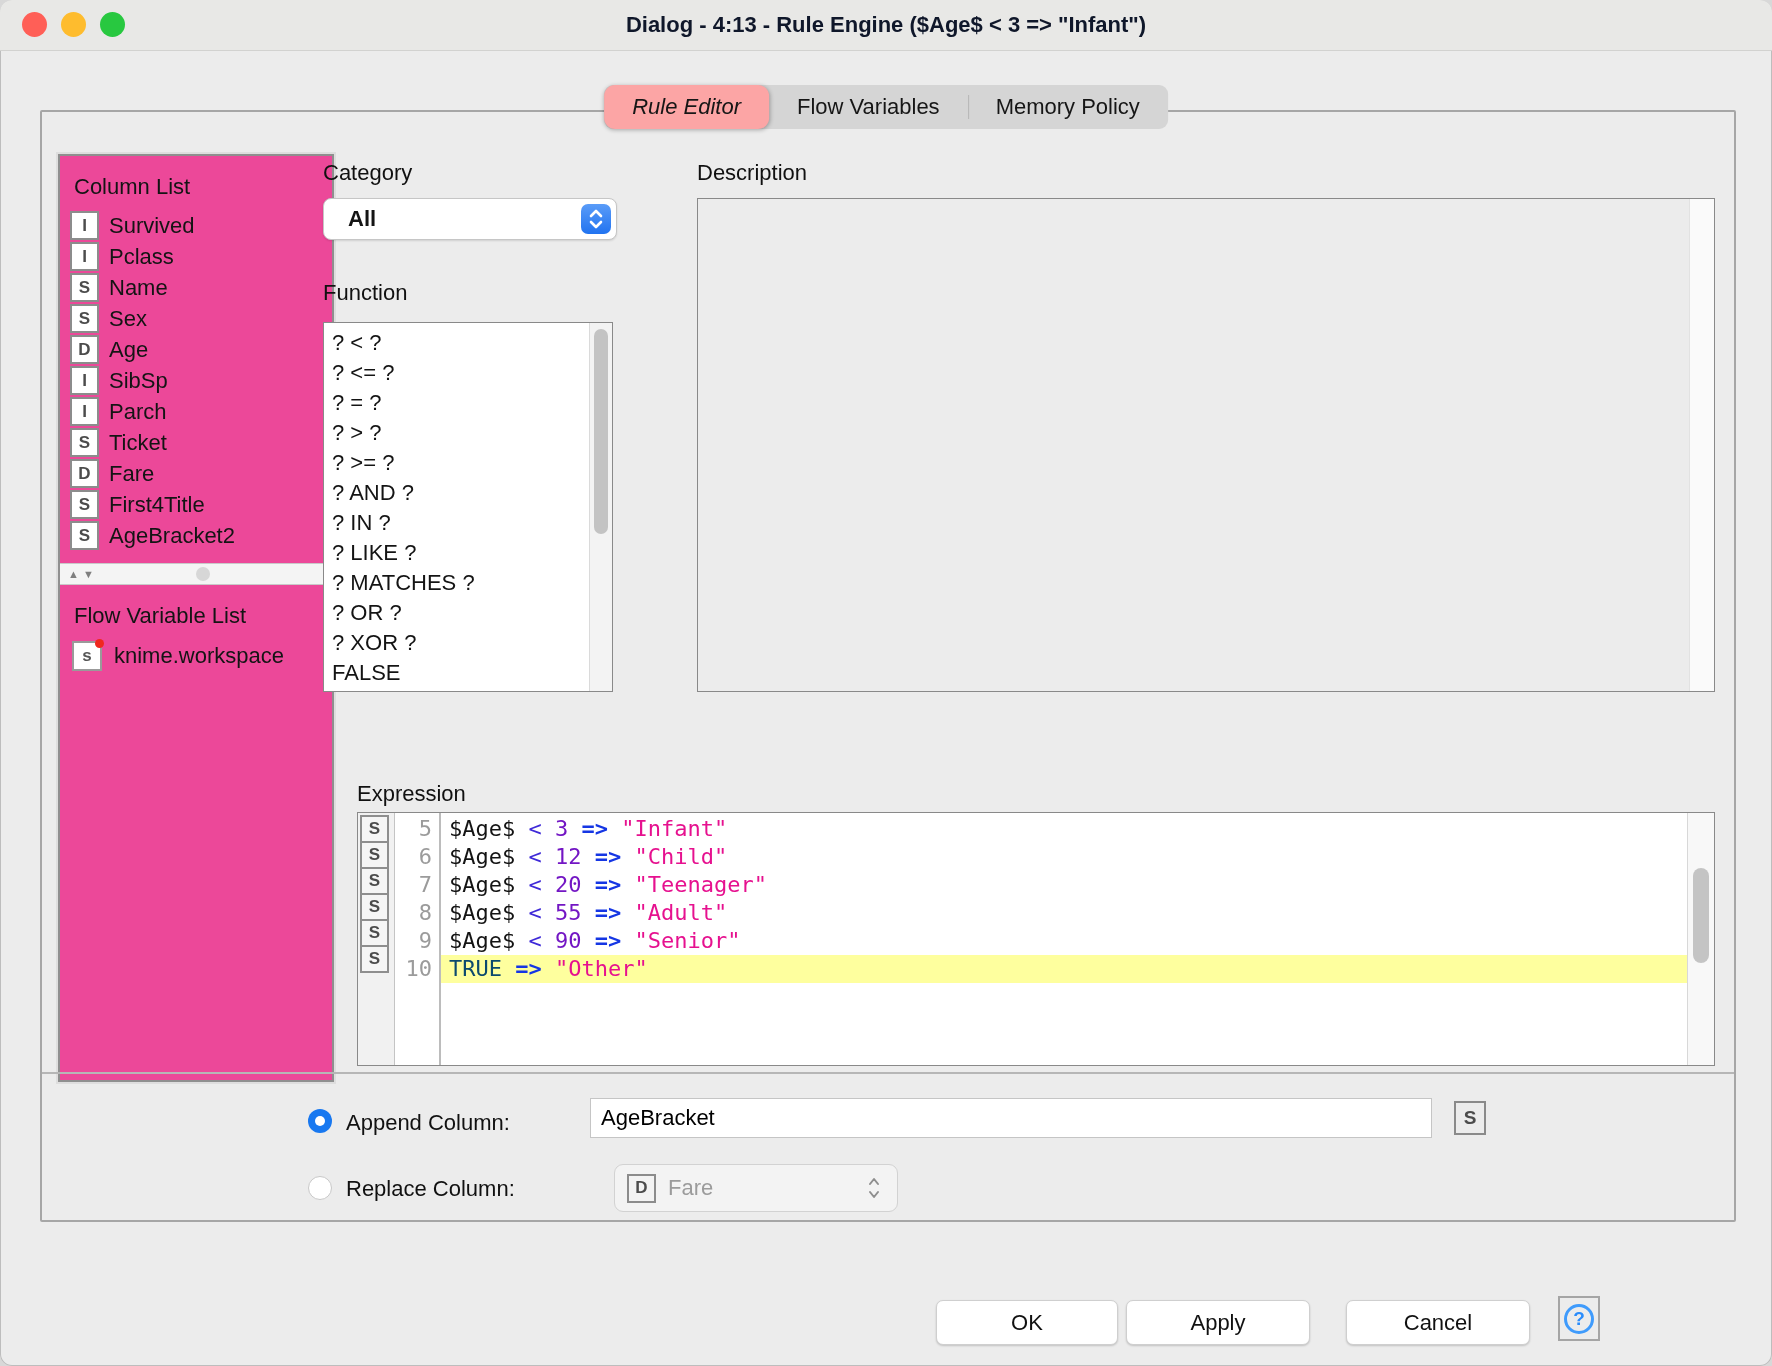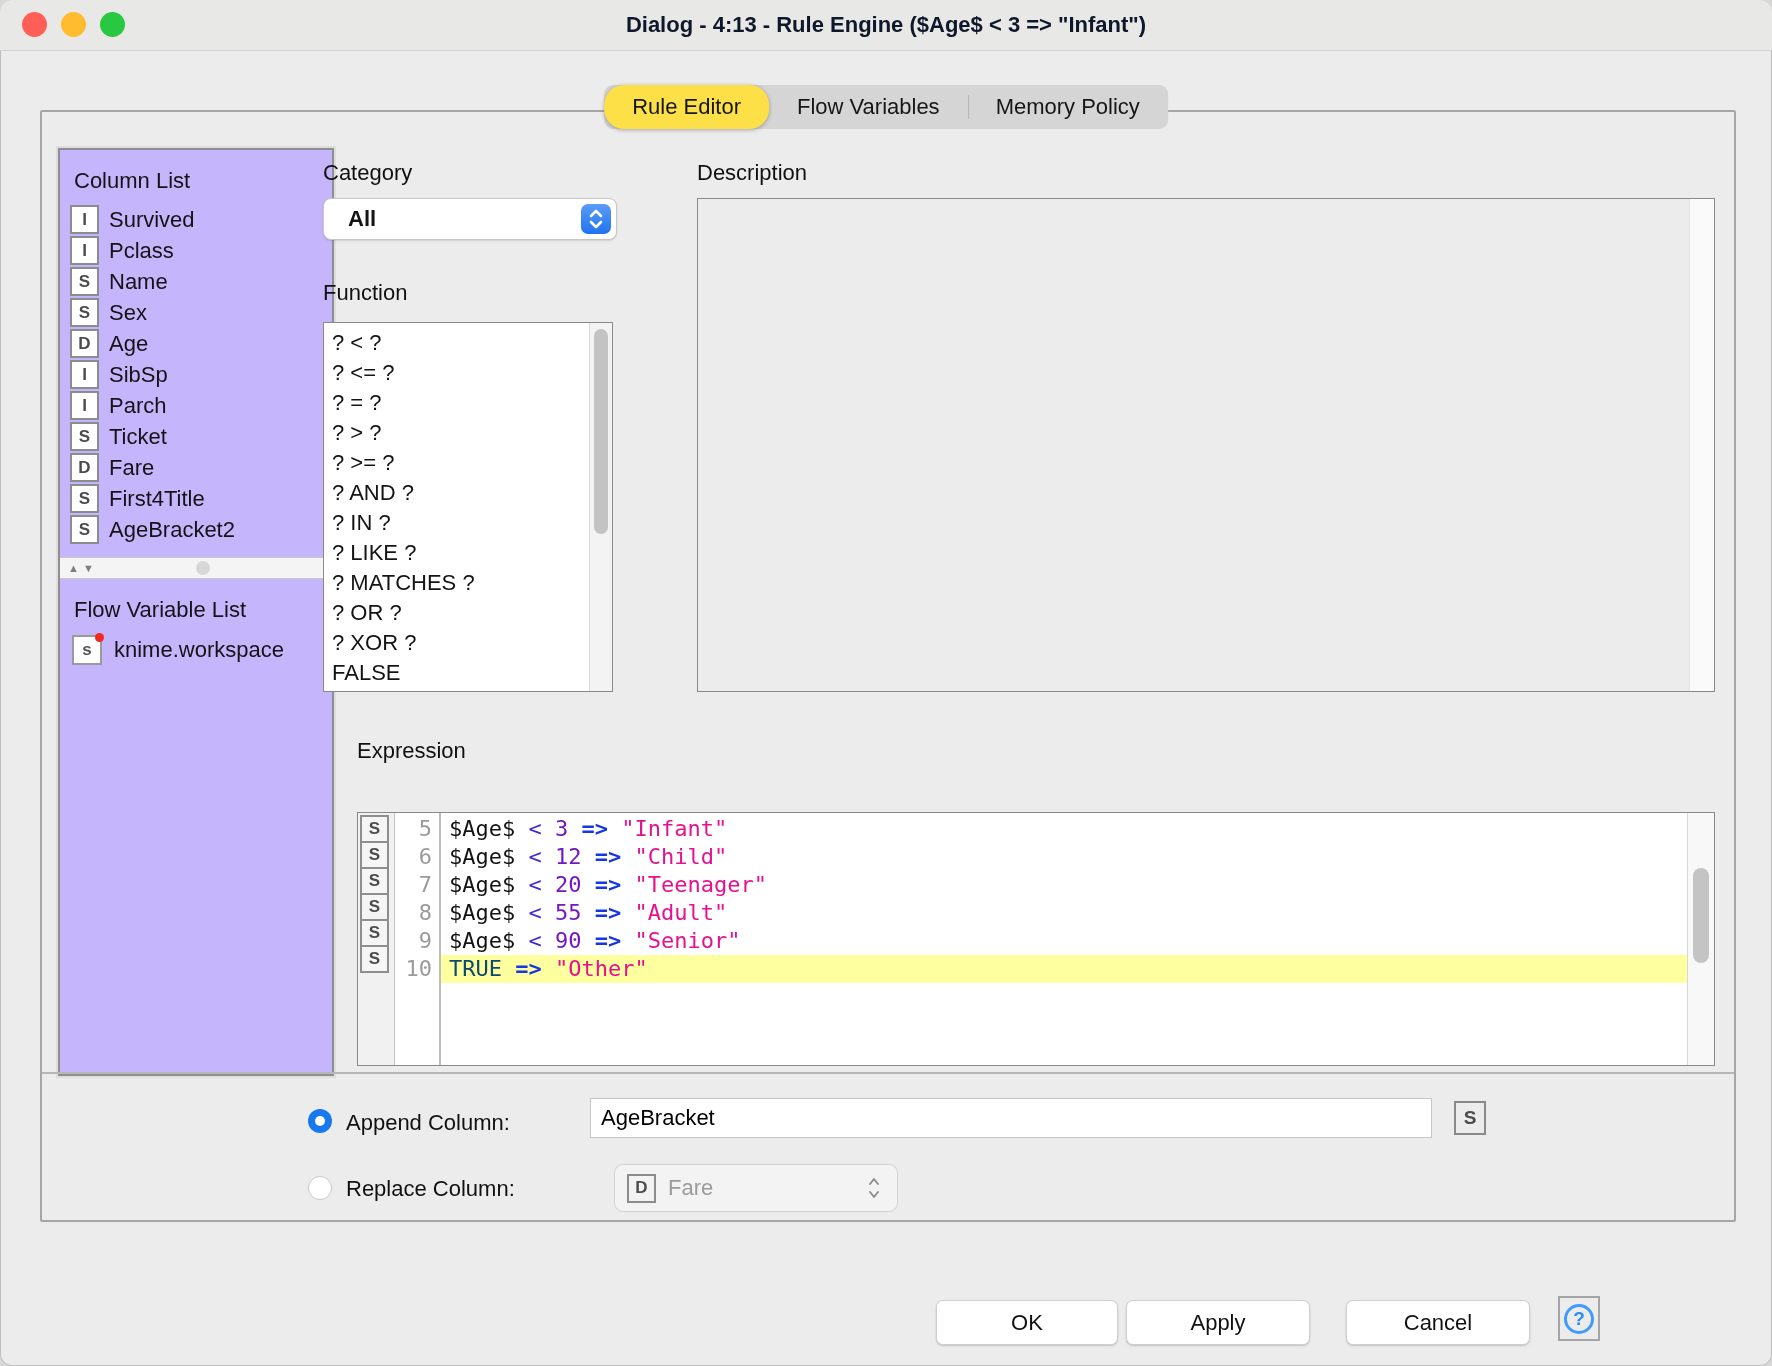--- a/index.html
+++ b/index.html
@@ -12,28 +12,28 @@
   
   .titlebar{position:relative;height:50px;background:#e8e8e6;border-bottom:1px solid #d2d2d0;
     display:flex;align-items:center;justify-content:center;}
   .traffic{position:absolute;left:22px;top:12px;display:flex;gap:14px;}
   .light{width:25px;height:25px;border-radius:50%;}
   .window-title{font-weight:bold;font-size:22px;color:#0f172a;}
   
   .tabbar{position:absolute;top:85px;left:50%;transform:translateX(-50%);
     display:flex;background:#d5d5d5;border-radius:9px;height:44px;z-index:5;}
   .tab{display:flex;align-items:center;padding:0 28px;font-size:22px;color:#161616;position:relative;cursor:default;}
-  .tab.selected{background:#fde047;border-radius:20px;box-shadow:0 1px 4px rgba(0,0,0,.3);}
+  .tab.selected{background:#fca5a5;border-radius:11px;box-shadow:0 1px 4px rgba(0,0,0,.3);font-style:italic;}
   .tab.sep::before{content:"";position:absolute;left:0;top:10px;bottom:10px;width:1px;background:#b5b5b5;}
   
   .outer{position:absolute;left:40px;top:110px;width:1692px;height:1108px;
     background:#ececec;border:2px solid #a6a6a6;border-radius:2px;}
   .sect-label{position:absolute;font-size:22px;color:#111;}
   
-  .left-panel{position:absolute;left:16px;top:36px;width:272px;height:924px;background:#c4b5fd;
+  .left-panel{position:absolute;left:16px;top:42px;width:272px;height:924px;background:#ec4899;
     border:2px solid #8f8f8f;box-shadow:0 0 0 2px #dedede;}
   .panel-title{font-size:22px;margin:18px 0 12px 14px;}
   .special-item{font-style:italic;font-size:22px;margin:0 0 9px 14px;}
   .col-item{display:flex;align-items:center;gap:10px;margin:0 0 4px 10px;height:27px;}
   .type-icon{flex:0 0 auto;width:25px;height:25px;border:2px solid #8c8c8c;background:#fff;color:#4c4c4c;
     font-weight:bold;font-size:17px;display:flex;align-items:center;justify-content:center;}
   .col-name{font-size:22px;white-space:nowrap;}
   .split-divider{position:relative;height:20px;margin-top:14px;border-top:1px solid #c9c9c9;border-bottom:1px solid #c9c9c9;
     background:#f4f4f4;display:flex;align-items:center;}
   .divider-arrows{margin-left:8px;font-size:11px;color:#7f7f7f;letter-spacing:4px;}
@@ -217,21 +217,21 @@
         <div class="fn-thumb"></div>
       </div>
     </div>
 
     <div class="sect-label" style="left:655px;top:48px;">Description</div>
     <div class="desc-box">
       <span></span>
       <div class="desc-scroll"></div>
     </div>
 
-    <div class="sect-label" style="left:315px;top:626px;">Expression</div>
+    <div class="sect-label" style="left:315px;top:669px;">Expression</div>
     <div class="expr-box">
       <div class="expr-icons" id="expr-icons">
           <div class="expr-icon">S</div>
           <div class="expr-icon">S</div>
           <div class="expr-icon">S</div>
           <div class="expr-icon">S</div>
           <div class="expr-icon">S</div>
           <div class="expr-icon">S</div>
         </div>
       <div class="expr-nums" id="expr-nums">

